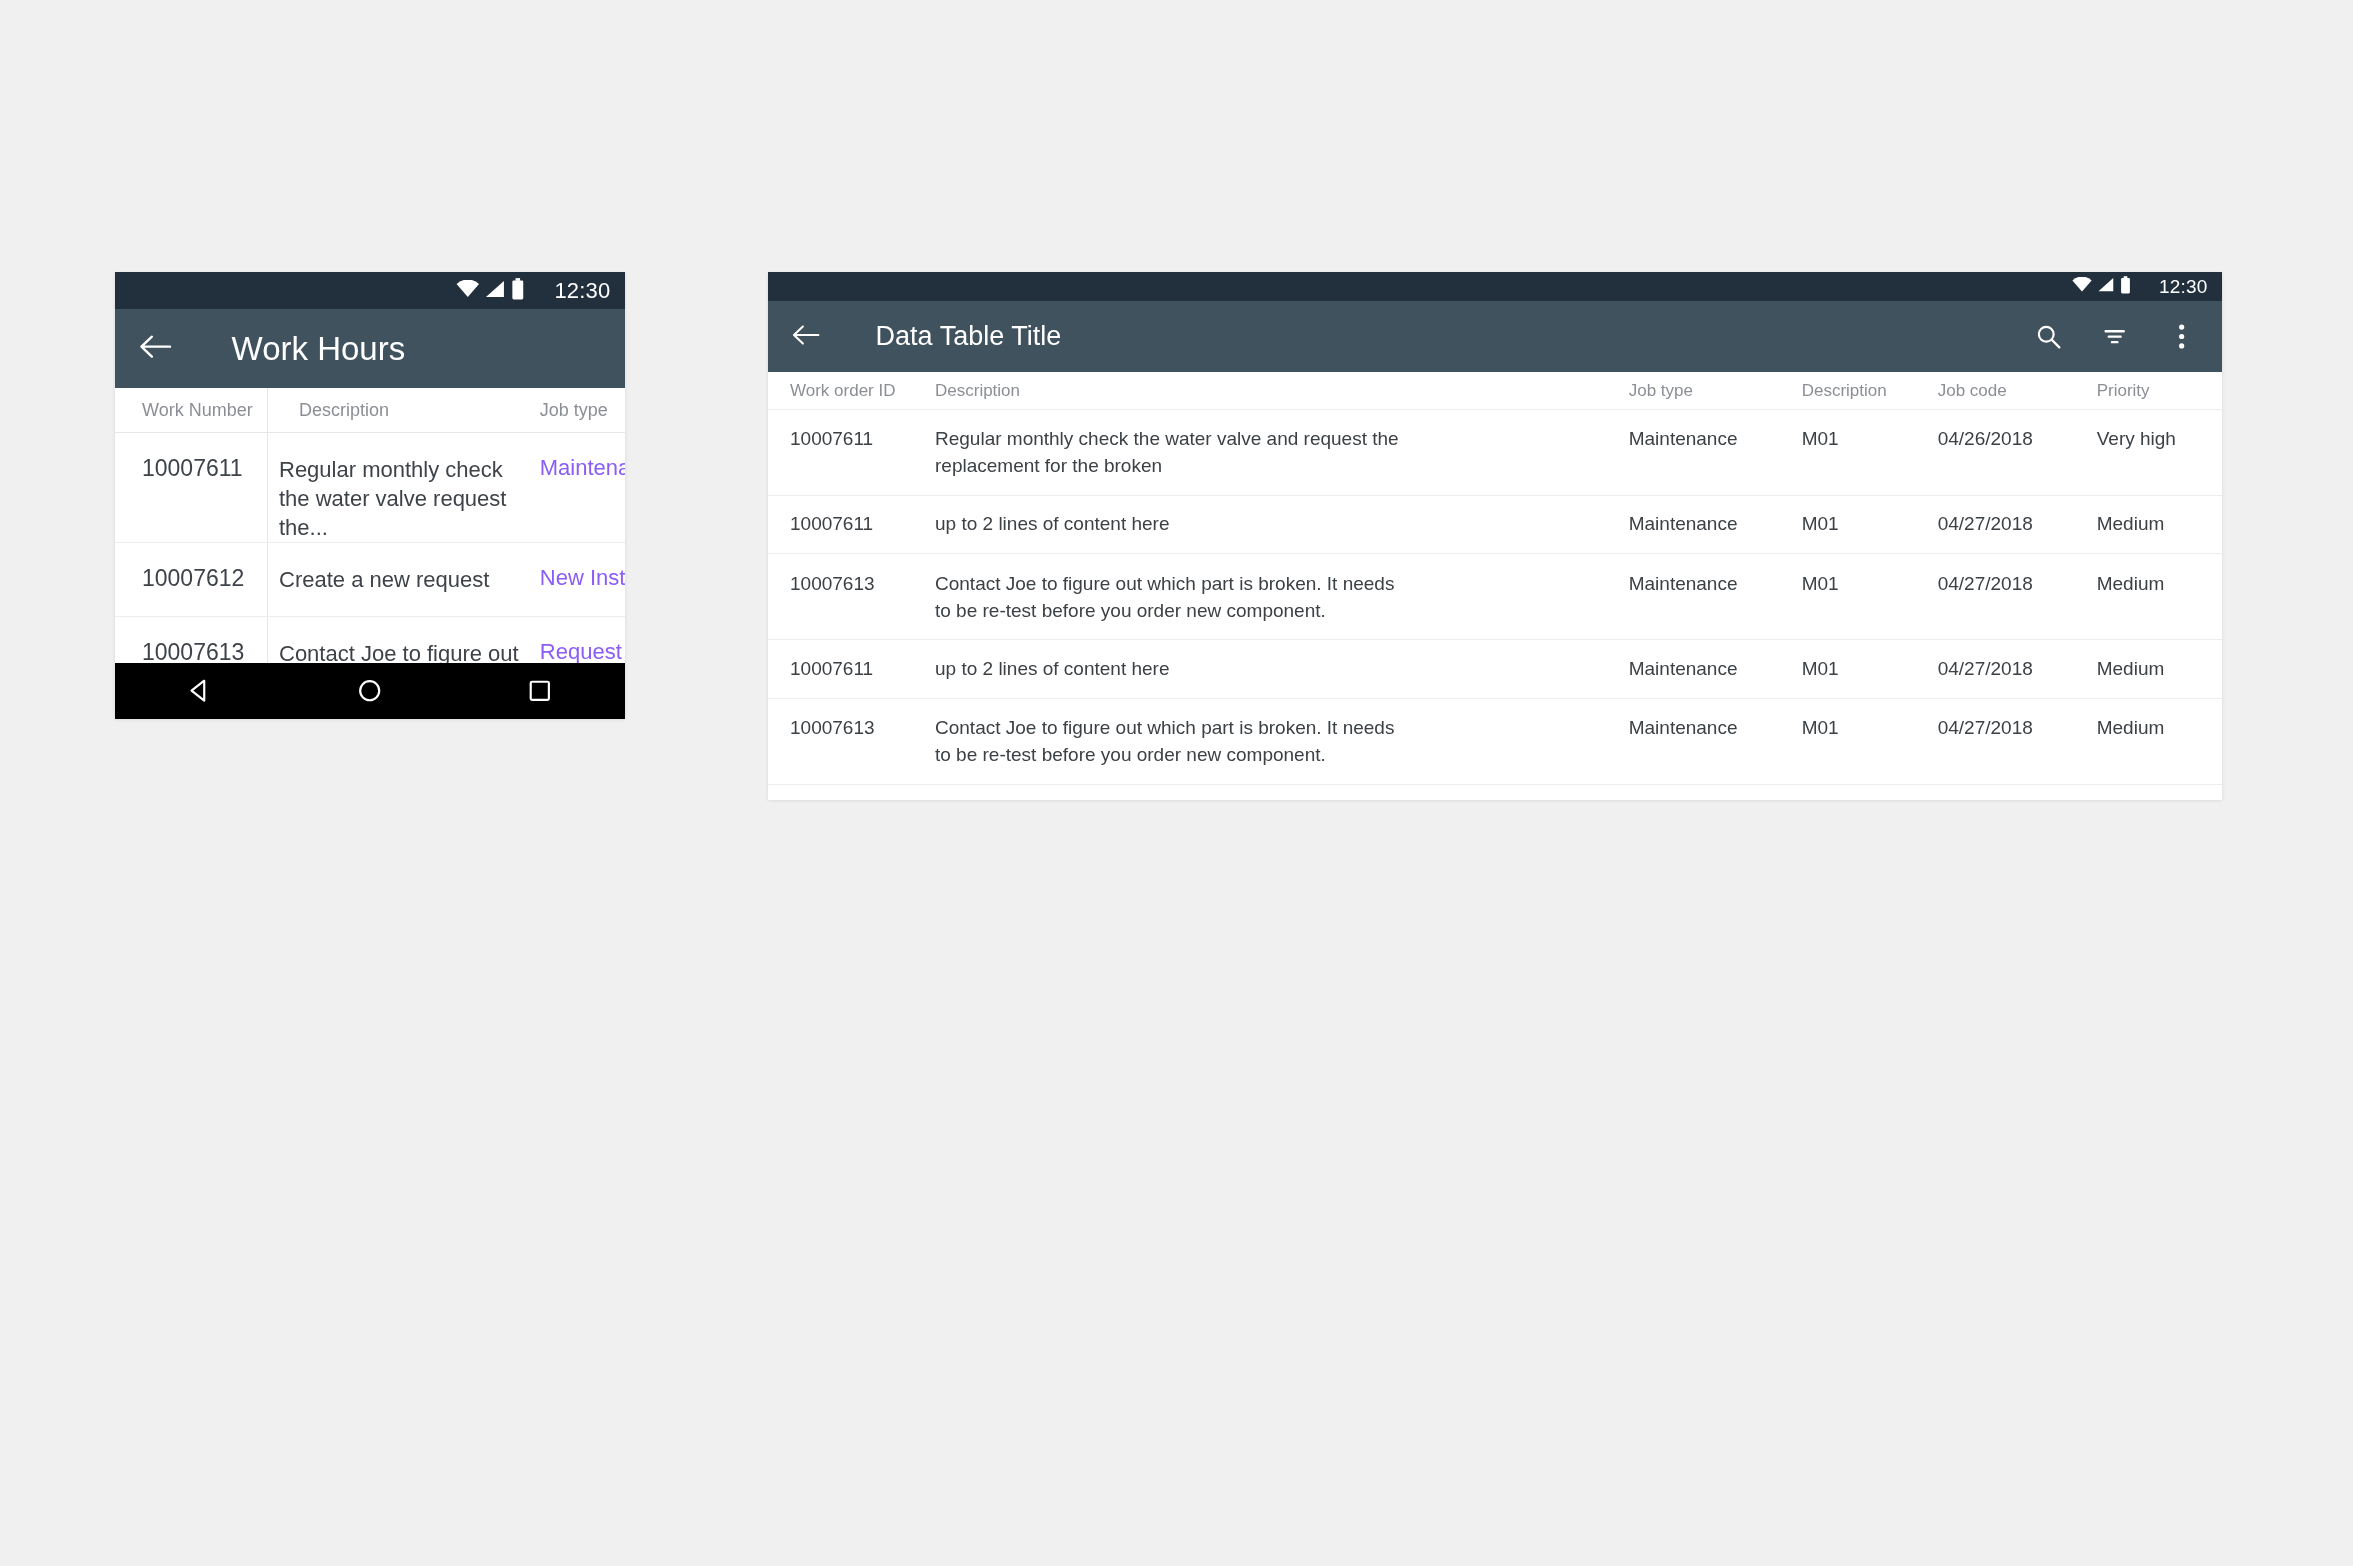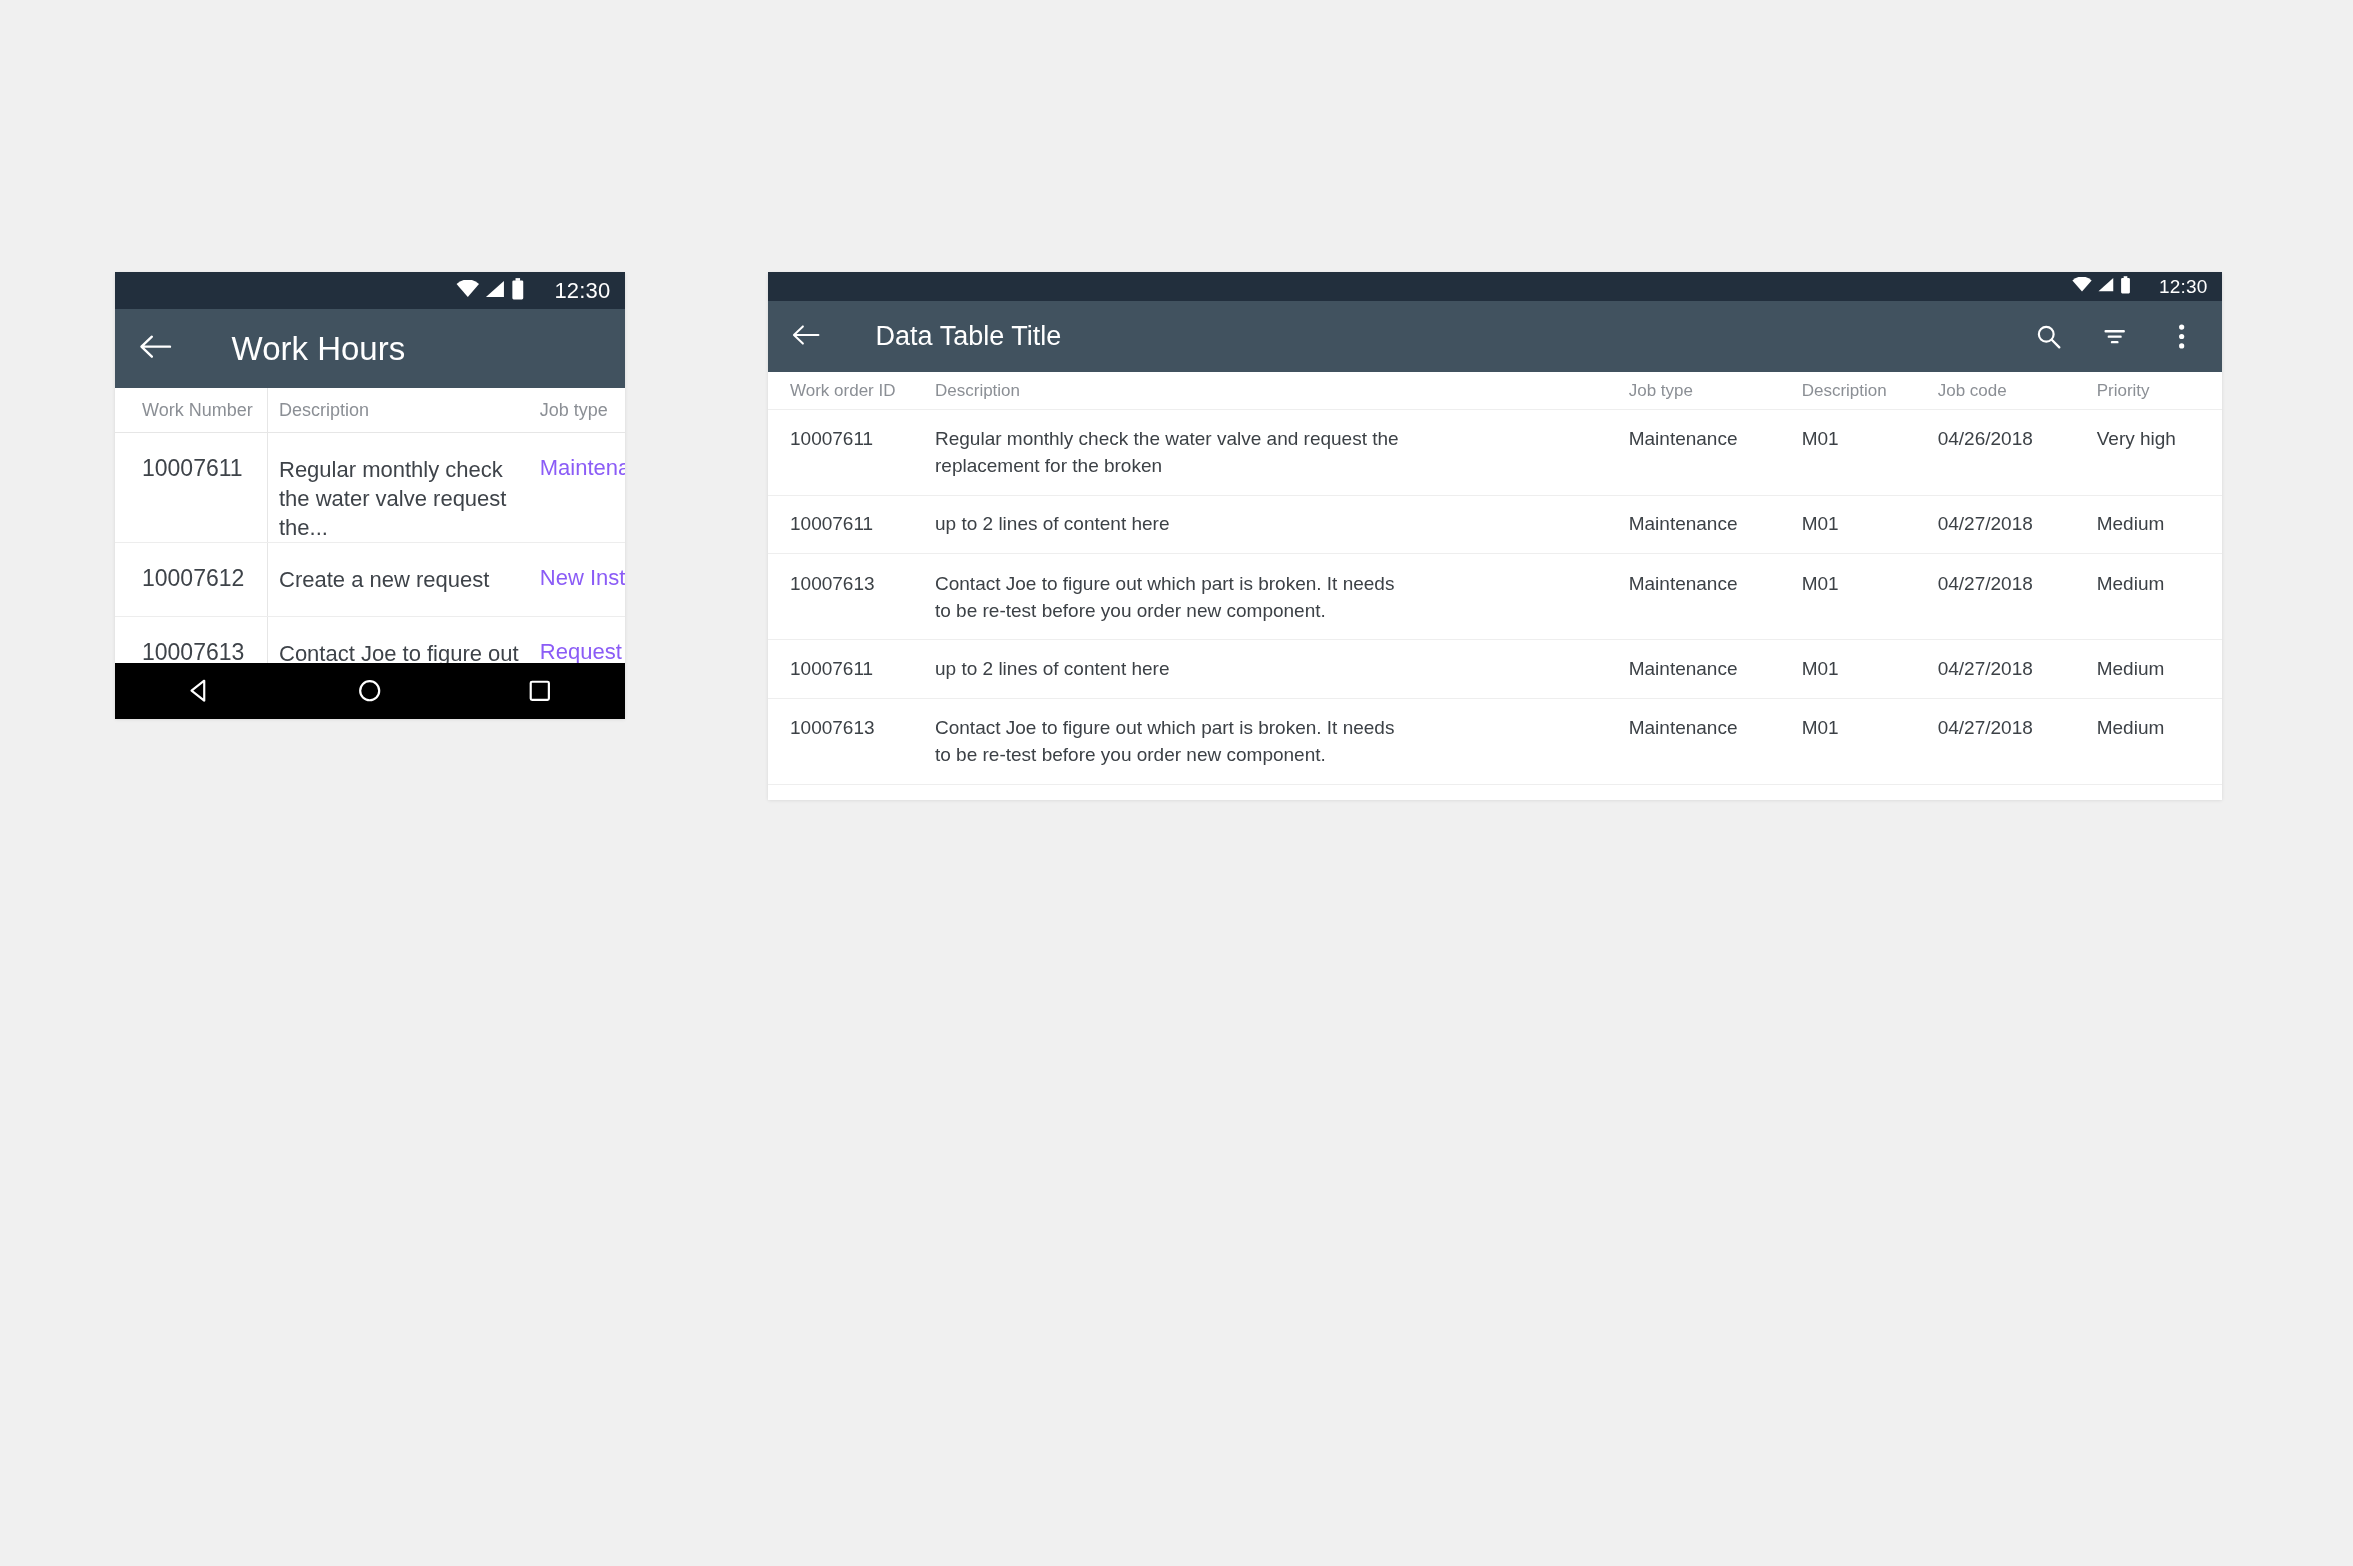--- a/index.html
+++ b/index.html
@@ -29,21 +29,21 @@
   
   #phone { left: 115px; top: 272px; width: 510px; height: 447px;
            box-shadow: 0 0.9px 3.6px rgba(0,0,0,.10); }
   #phone .statusbar { height: 37px; padding-right: 14.5px; }
   #phone .sb-time { font-size: 22px; margin-left: 11.8px; }
   #phone .appbar { height: 79px; padding-left: 23.6px; }
   #phone .appbar-title { font-size: 33px; margin-left: 36px; }
   #phone .p-table { background: #ffffff; }
   #phone .p-head {
     display: flex; height: 45px; align-items: center;
-    border-bottom: 0.9px solid #e6e6e6; background:#fff;
+    border-bottom: 0.9px solid #e6e6e6; background:#fff;gap:20px;
   }
   #phone .p-row {
     display: flex; min-height: 74px; align-items: flex-start;
     border-bottom: 0.9px solid #ededed; background:#fff;
   }
   #phone .c1 { width: 153px; flex: 0 0 153px; padding-left: 27px;
                border-right: 0.9px solid #e6e6e6; align-self: stretch;
                display:flex; align-items:flex-start; }
   #phone .c2 { flex: 1 1 auto; padding-left: 11px; padding-right: 5.4px; }
   #phone .c3 { width: 87px; flex: 0 0 87px; padding-left: 1.8px; }

